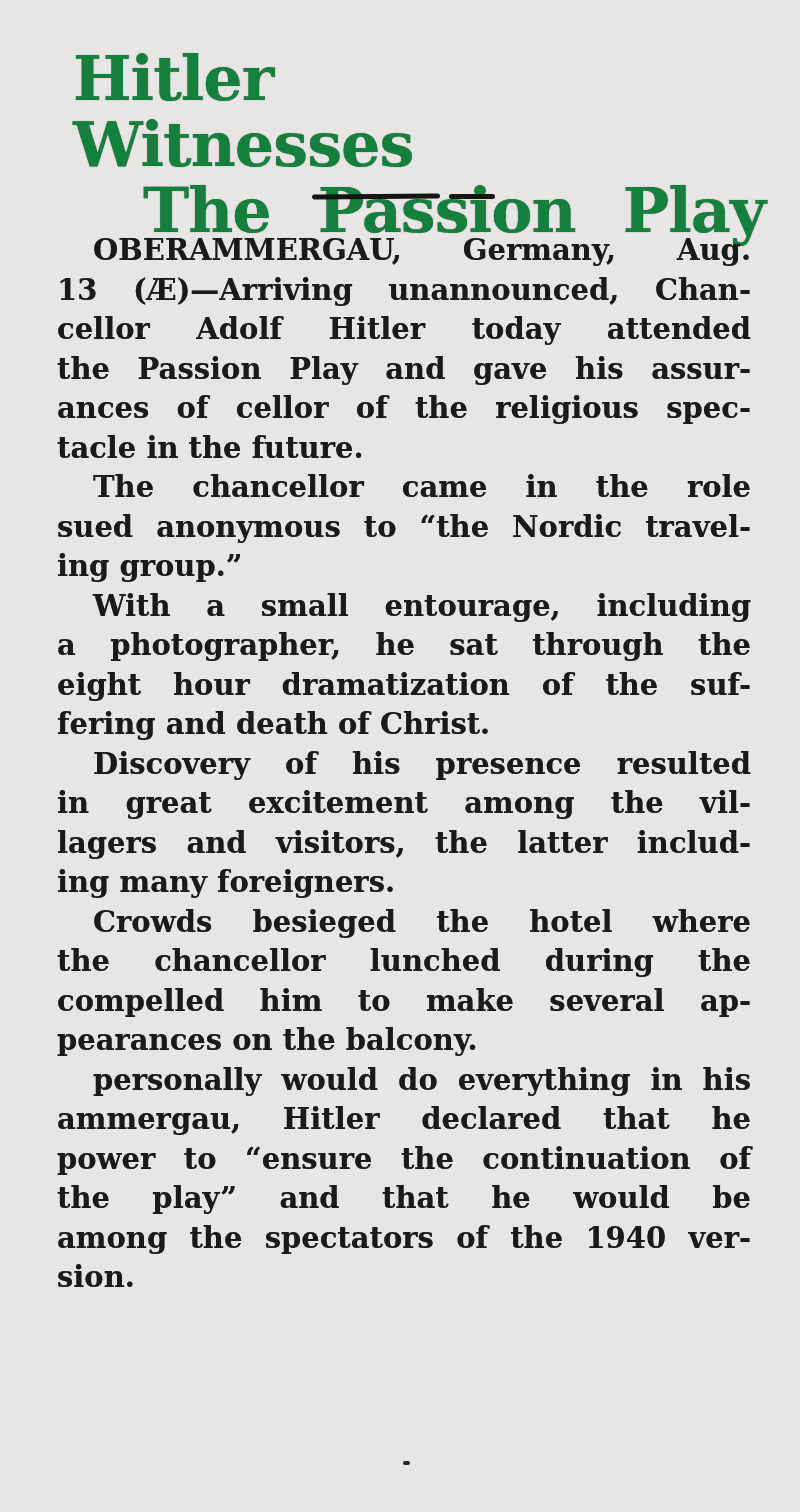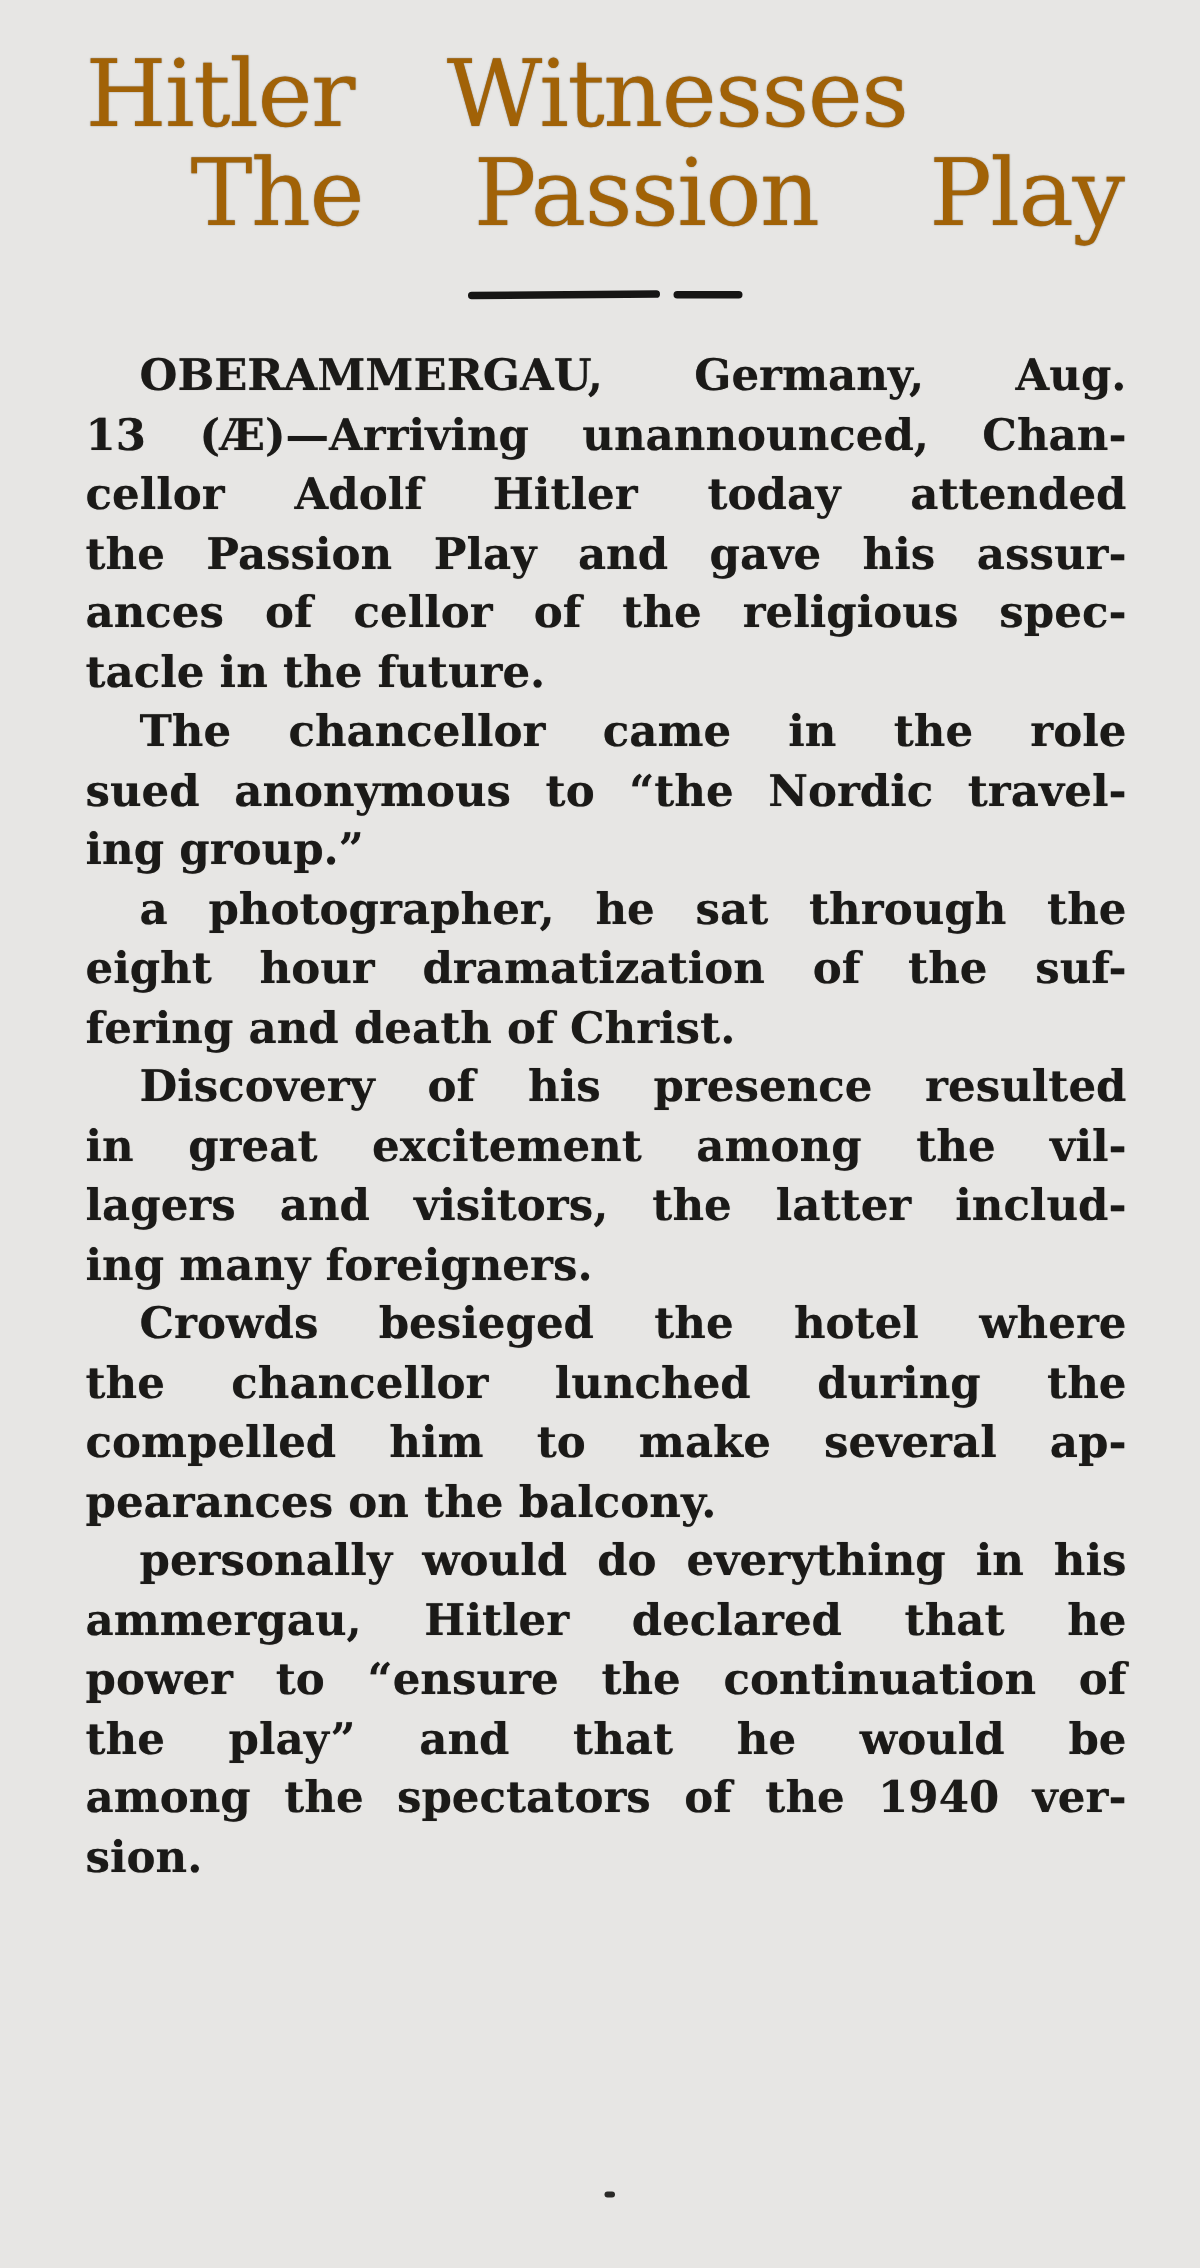--- a/index.html
+++ b/index.html
@@ -7,23 +7,23 @@
   body { background:var(--bg); }
   .page {
     position:relative;
     width:800px; height:1512px;
     background:var(--bg);
     color:var(--ink);
     font-family:"DejaVu Serif","Liberation Serif",serif;
     overflow:hidden;
   }
   .headline {
-    position:absolute; left:57px; top:30px; margin:0;
-    font-size:62px; line-height:66px; font-weight:400;
-    letter-spacing:-1px; color:#a16207;
+    position:absolute; left:57px; top:30px; margin:16px;
+    font-size:62px; line-height:66px; font-weight:700;
+    letter-spacing:-1px; color:#15803d;
     text-shadow:0 0 1px rgba(20,19,18,0.5);
   }
   .hl1 { display:block; width:548px; text-align:justify; text-align-last:justify; }
   .hl2 { display:block; width:622px; margin-left:70px; text-align:justify; text-align-last:justify; }
   .divider {
     position:absolute; left:312px; top:194px; width:190px;
     display:flex; align-items:center; gap:9px;
   }
   .seg { height:5px; background:#161514; border-radius:3px; }
   .seg-long { width:128px; transform:rotate(-0.4deg); }
@@ -64,20 +64,21 @@
         <div class="line">the Passion Play and gave his assur-</div>
         <div class="line">ances of cellor of the religious spec-</div>
         <div class="line last">tacle in the future.</div>
       </div>
       <div class="para">
         <div class="line">The chancellor came in the role</div>
         <div class="line">sued anonymous to “the Nordic travel-</div>
         <div class="line last">ing group.”</div>
       </div>
       <div class="para">
+        <div class="line">With a small entourage, including</div>
         <div class="line">a photographer, he sat through the</div>
         <div class="line">eight hour dramatization of the suf-</div>
         <div class="line last">fering and death of Christ.</div>
       </div>
       <div class="para">
         <div class="line">Discovery of his presence resulted</div>
         <div class="line">in great excitement among the vil-</div>
         <div class="line">lagers and visitors, the latter includ-</div>
         <div class="line last">ing many foreigners.</div>
       </div>

